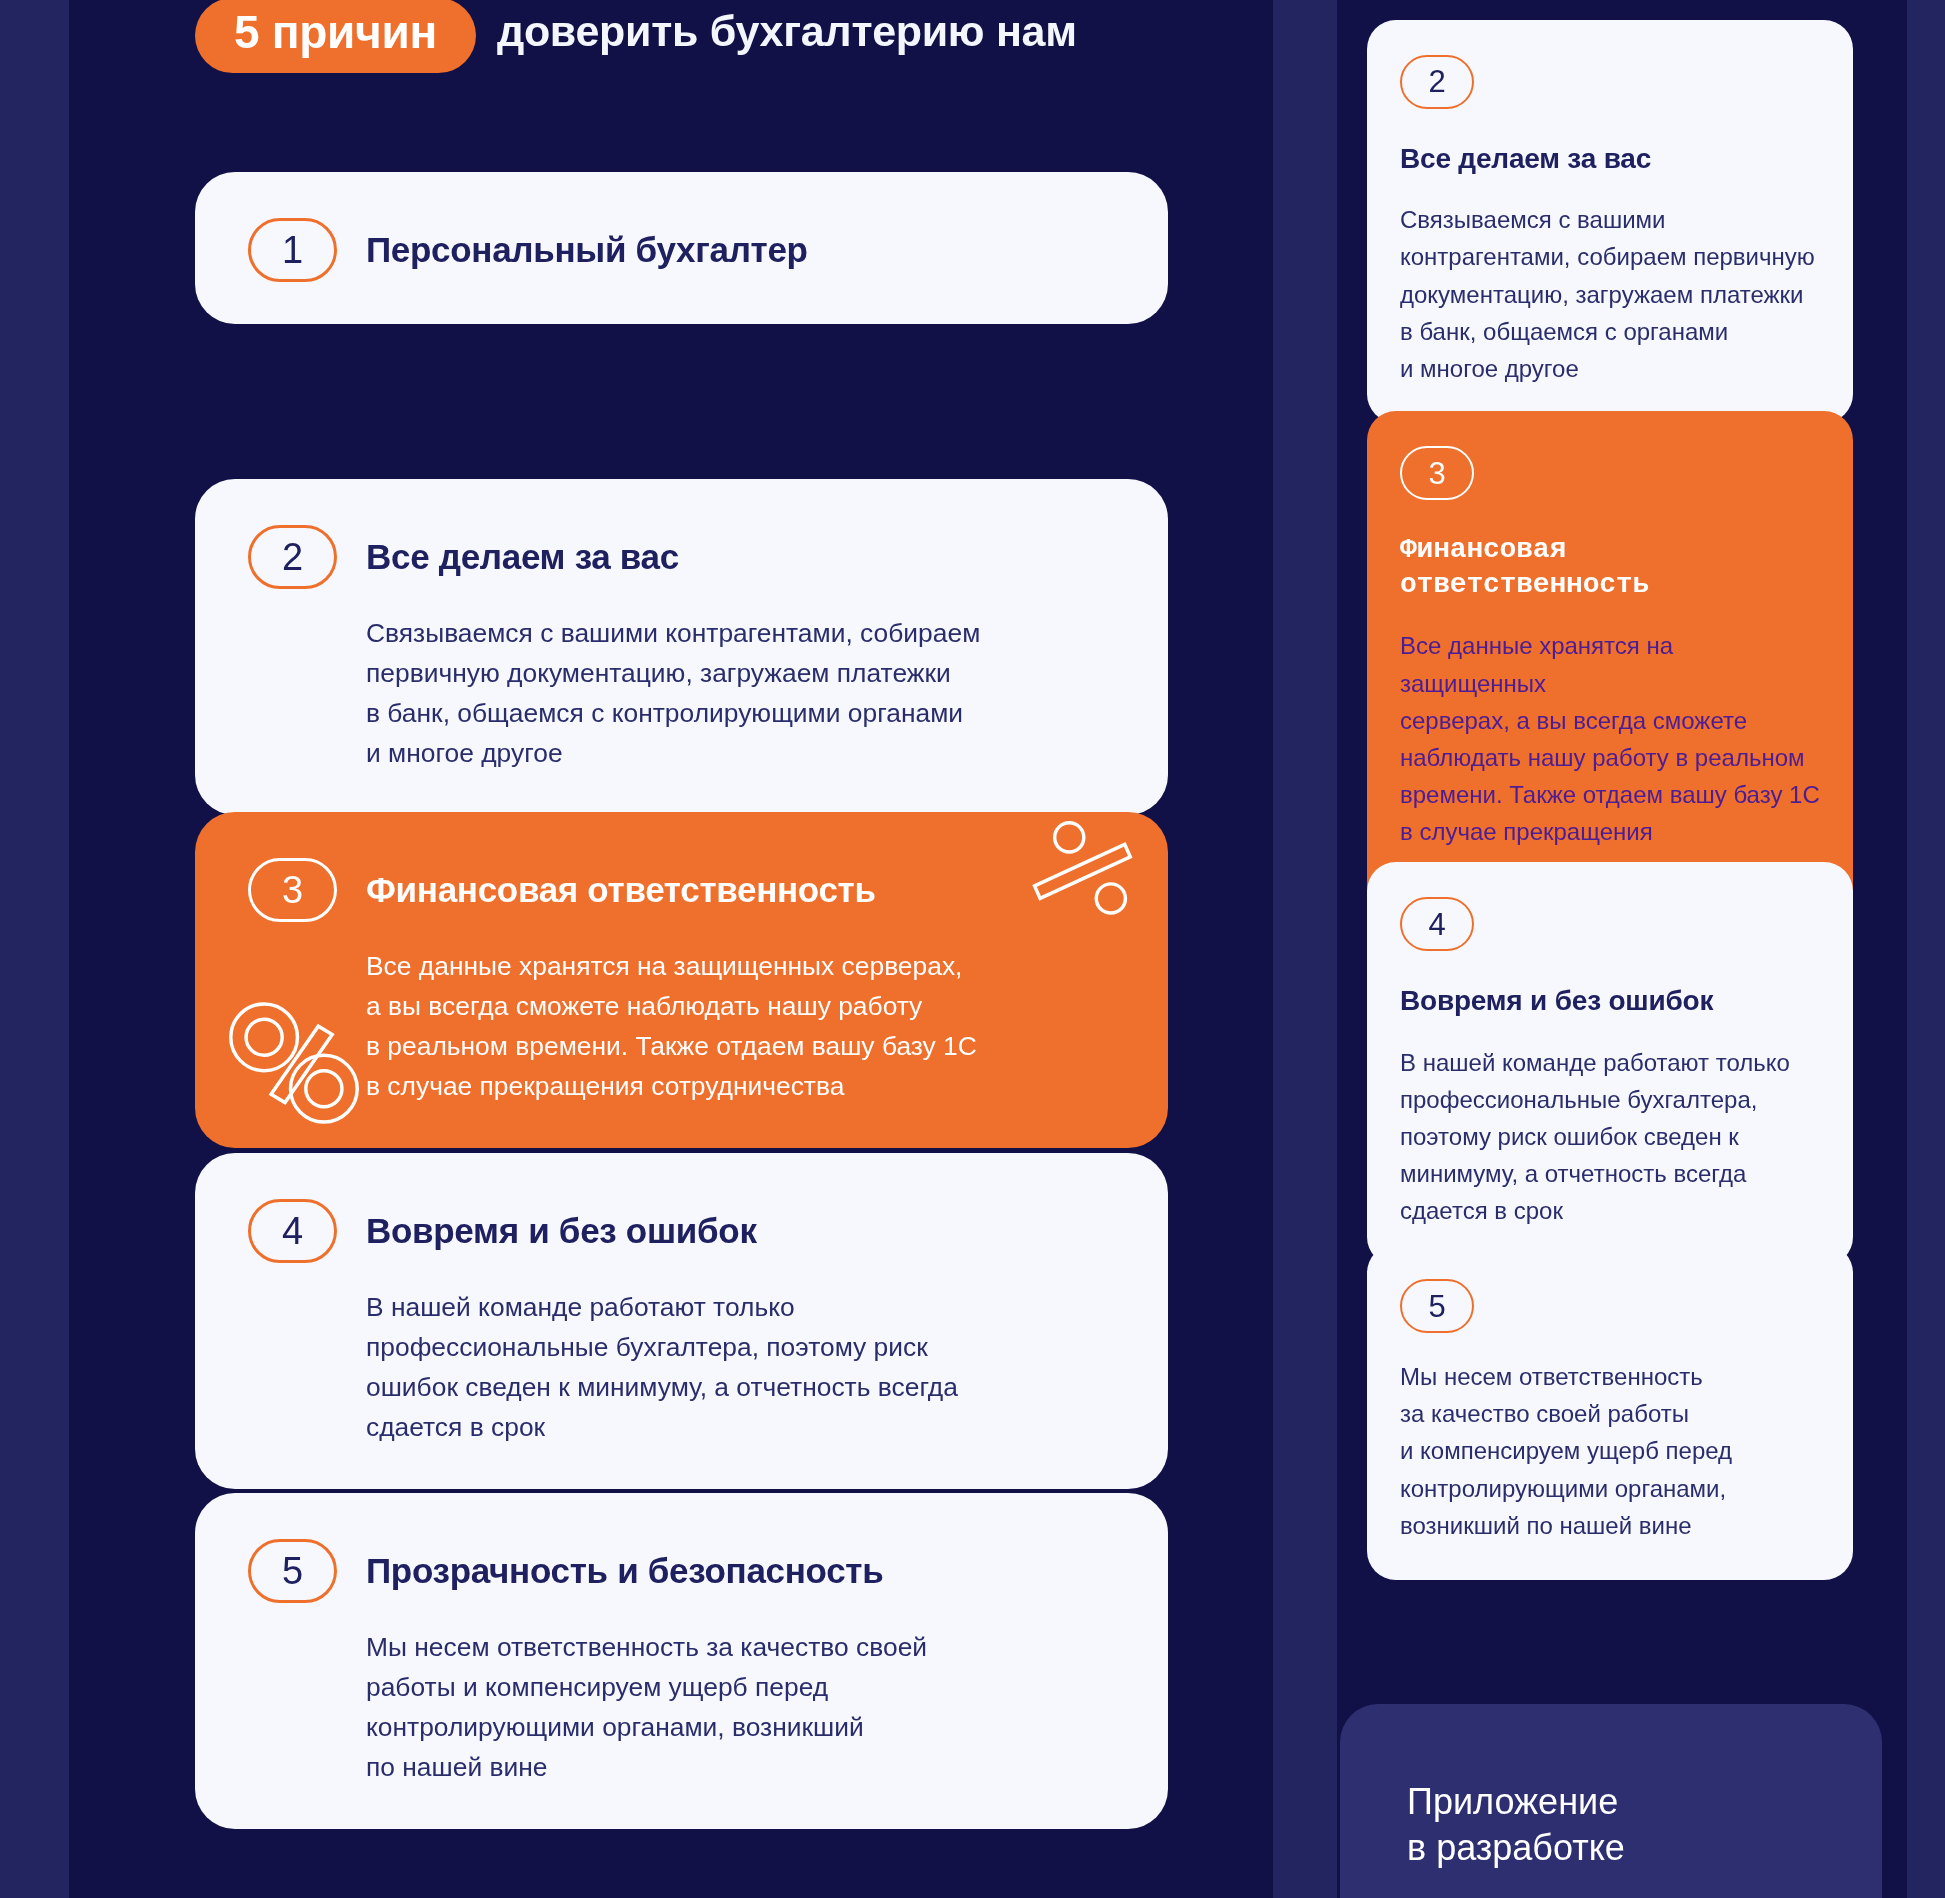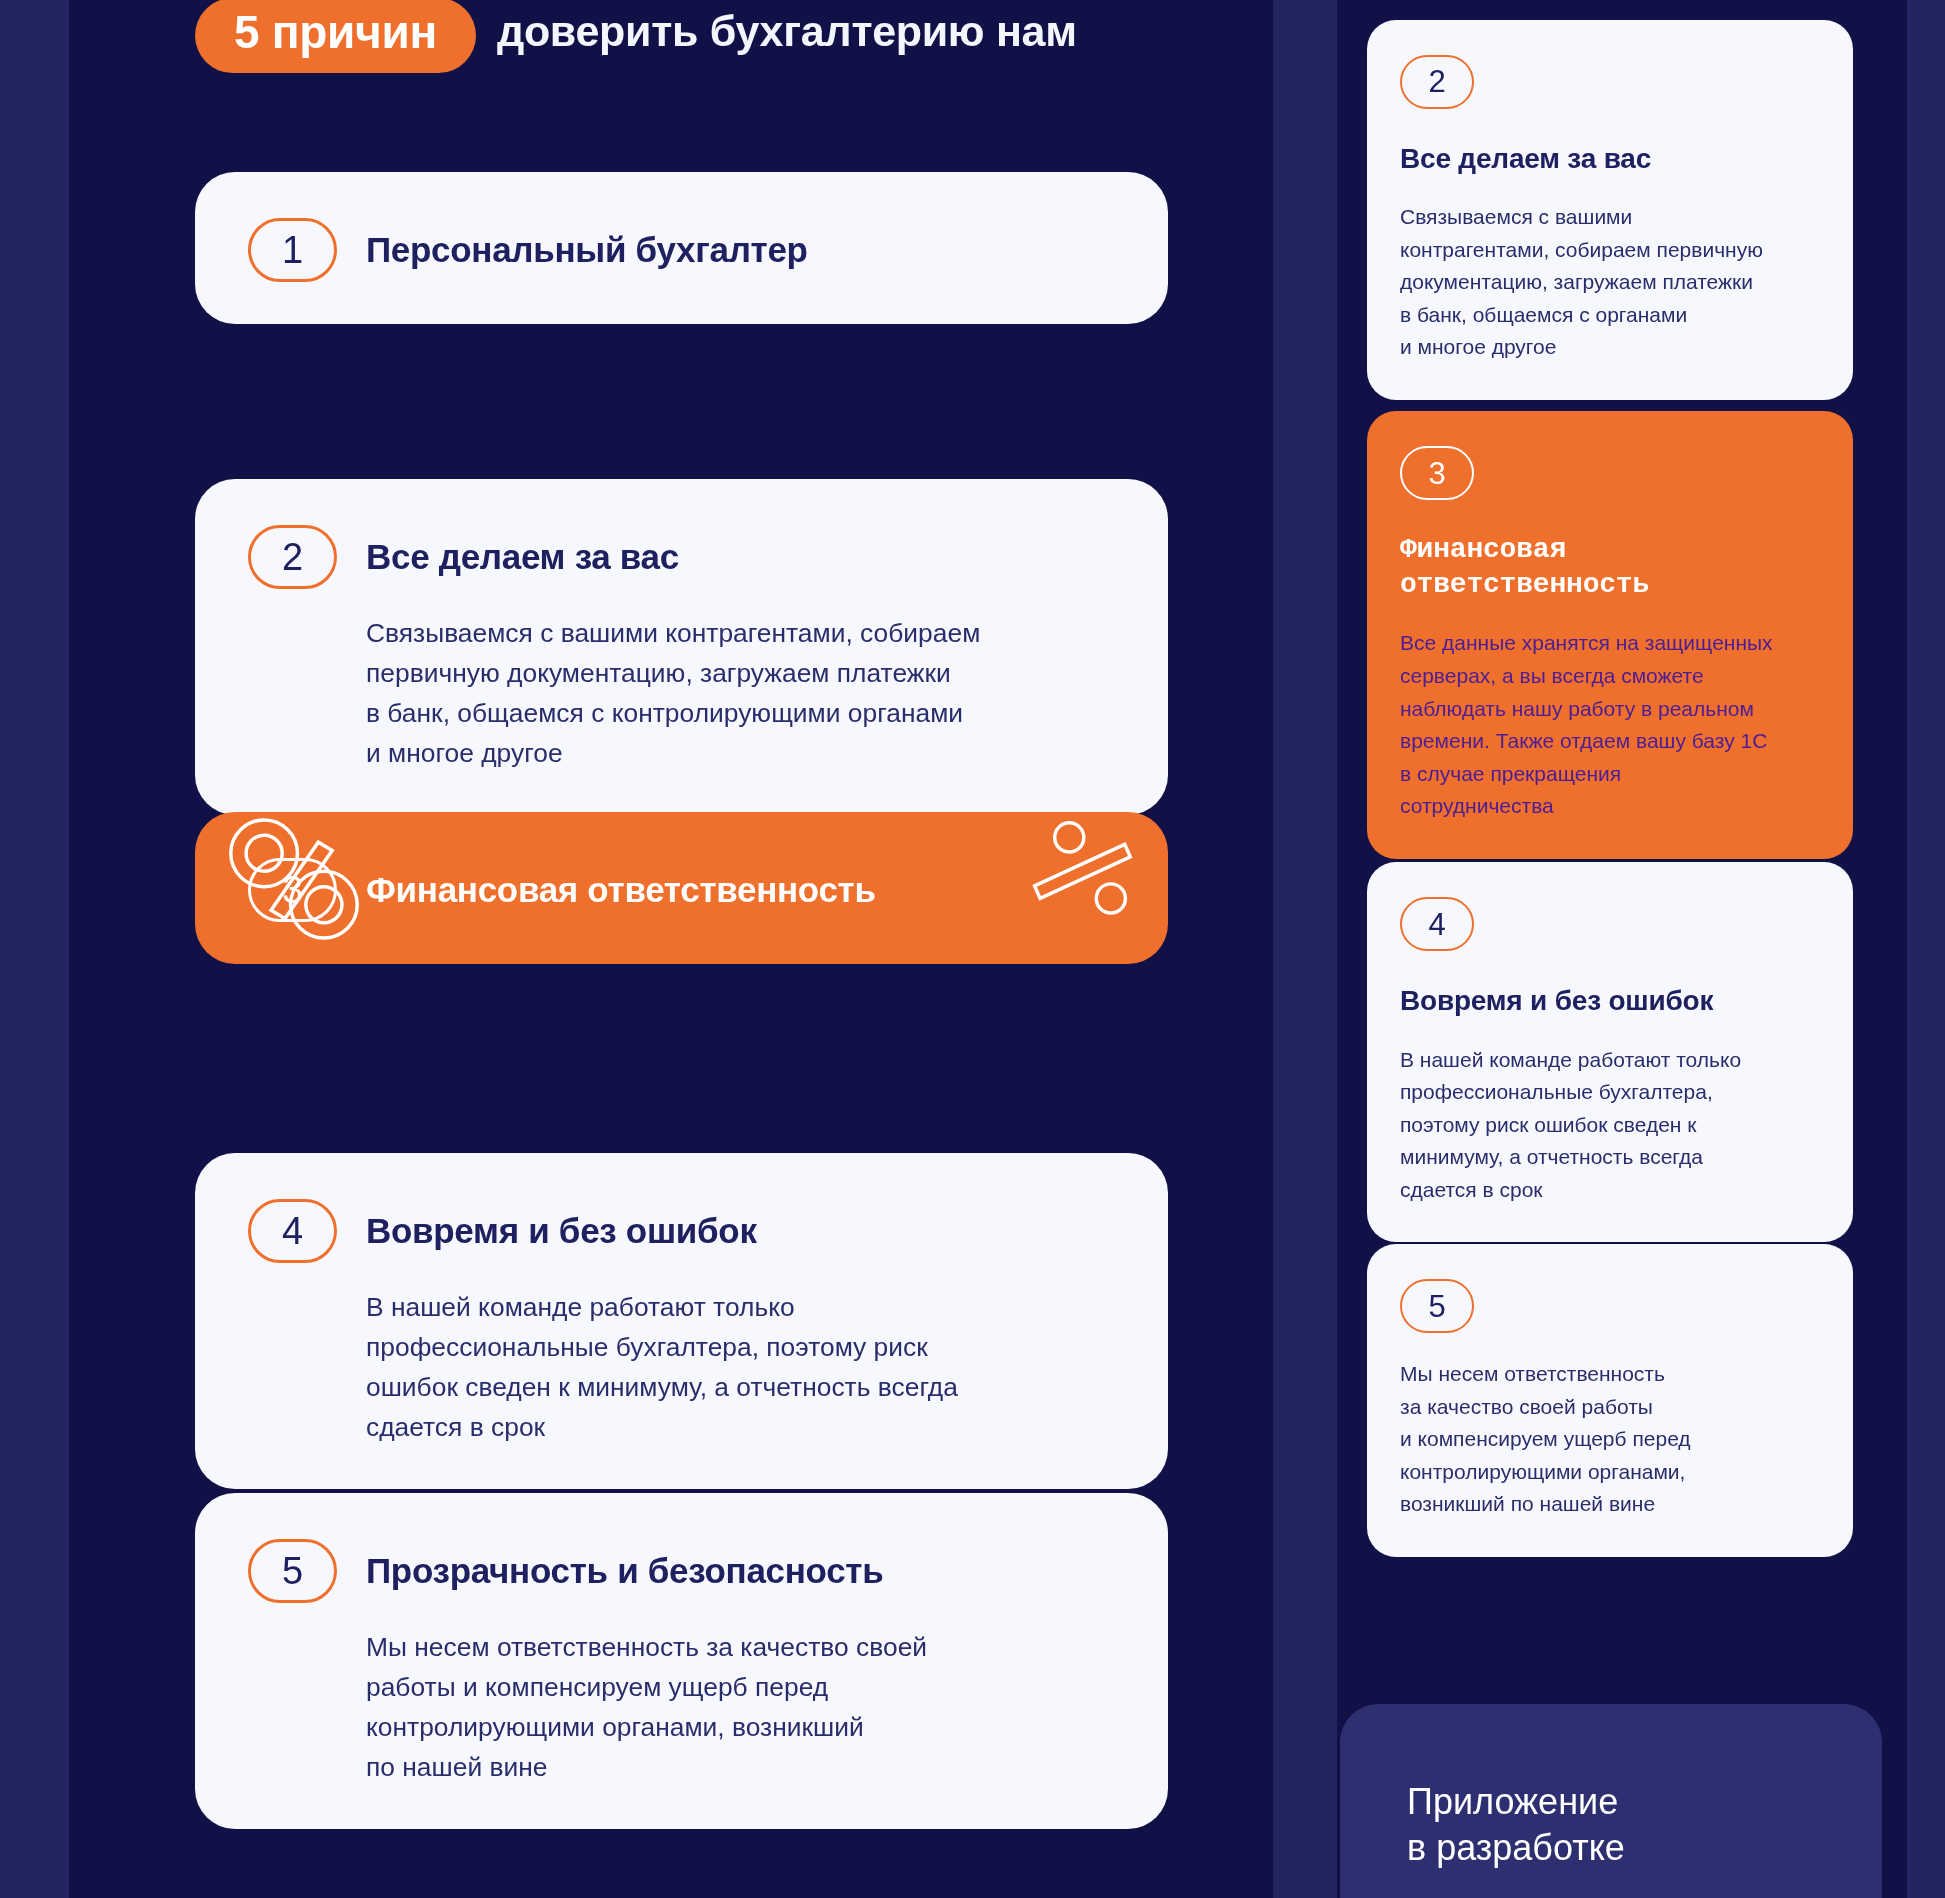--- a/index.html
+++ b/index.html
@@ -176,21 +176,21 @@
     font-weight: 700;
     line-height: 1.24;
     letter-spacing: -0.2px;
     white-space: pre-line;
   }
   .rcard.orange .rcard-title { color: #ffffff; font-family: Liberation Mono, monospace; }
 
   .rcard-body {
     margin-top: 25px;
     color: #2a2d6b;
-    font-size: 21px;
+    font-size: 24px;
     font-weight: 400;
     line-height: 1.55;
     white-space: pre-line;
   }
   .rcard.orange .rcard-body { color: #4c1d95; }
 
   
   .app-panel {
     position: absolute;
     left: 1340px;
@@ -247,20 +247,24 @@
       <svg viewBox="0 0 180 150" width="125" height="104" fill="none" stroke="#ffffff" stroke-width="5">
         <circle cx="68" cy="28" r="21"></circle>
         <circle cx="128" cy="116" r="21"></circle>
         <polygon points="18,98 148,38 156,56 26,116"></polygon>
       </svg>
     </span>
     <div class="lcard-head">
       <div class="num-badge">3</div>
       <div class="lcard-title">Финансовая ответственность</div>
     </div>
+    <div class="lcard-body">Все данные хранятся на защищенных серверах,
+а вы всегда сможете наблюдать нашу работу
+в реальном времени. Также отдаем вашу базу 1С
+в случае прекращения сотрудничества</div>
     <span class="pct-big">
       <svg viewBox="0 0 210 190" width="146" height="132" fill="none" stroke="#ffffff" stroke-width="5">
         <circle cx="62" cy="58" r="48"></circle>
         <circle cx="62" cy="58" r="26"></circle>
         <circle cx="148" cy="132" r="48"></circle>
         <circle cx="148" cy="132" r="26"></circle>
         <polygon points="72,140 140,42 160,54 92,152"></polygon>
       </svg>
     </span>
   </div>

